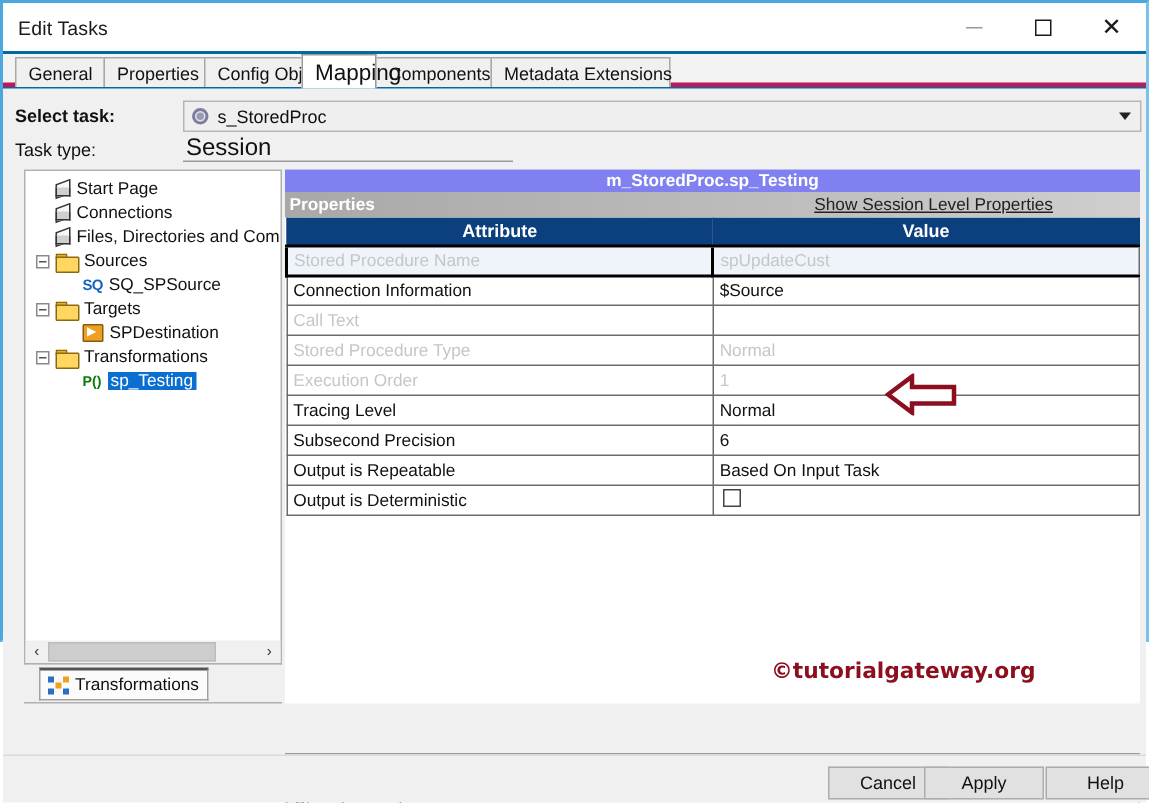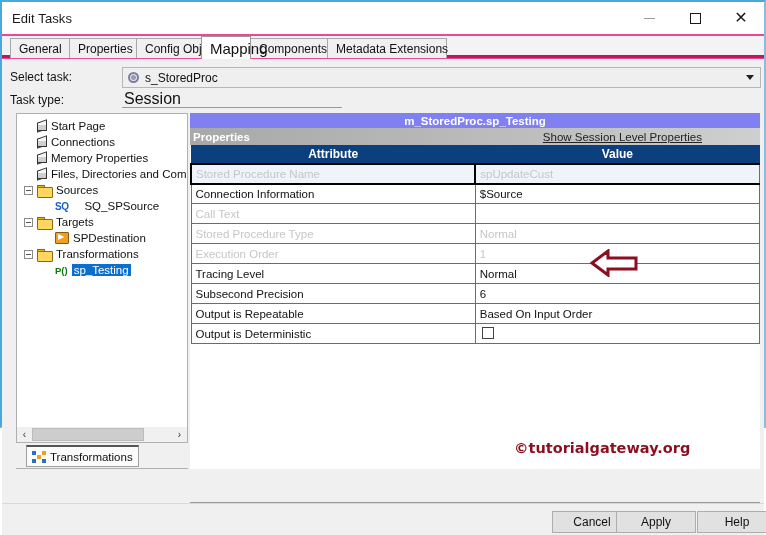--- a/index.html
+++ b/index.html
@@ -6,21 +6,21 @@
   html, body {
     margin: 0; padding: 0;
     width: 766px; height: 535px;
     overflow: hidden;
     font-family: "Liberation Sans", sans-serif;
     background: #ffffff;
   }
   #app {
     position: relative;
     width: 766px; height: 428px;
-    background: #ec4899;
+    background: #0369a1;
     border-left: 2px solid #4ba8dd;
     border-right: 2px solid #7dc1e6;
     border-bottom: 2px solid #7dc1e6;
     border-top: 2px solid #4ba8dd;
   }
 
   
   .titlebar {
     position: absolute; top: 0; left: 0;
     width: 762px; height: 32px;
@@ -163,21 +163,21 @@
     content:""; position:absolute; left:0; top:1px;
     width:6px; height:3px; background:#e8b21e; border:1px solid #8a6a10;
     border-bottom:none; border-radius:1px 1px 0 0;
   }
   .folder-ic::after {
     content:""; position:absolute; left:0; top:3px;
     width:14px; height:9px; background:#ffd75e;
     border:1px solid #8a6a10; border-radius:0 1px 1px 1px;
   }
   .sq-ic {
-    margin-right:16px; flex:0 0 auto;
+    margin-right:4px; flex:0 0 auto;
     font-size: 10px; font-weight: bold; color: #1565c0;
     font-family:"Liberation Sans", sans-serif;
     letter-spacing:-.5px;
   }
   .tgt-ic {
     width: 14px; height: 12px; margin-right: 4px; flex:0 0 auto;
     position: relative; background:#f0a020; border:1px solid #8a5a10;
     border-radius:1px;
   }
   .tgt-ic::after {
@@ -363,43 +363,39 @@
     <div class="tab" style="left:8px;   width:60px;">General</div>
     <div class="tab" style="left:67px;  width:68px;">Properties</div>
     <div class="tab" style="left:134px; width:85px;">Config Object</div>
     <div class="tab active" style="left:199px; width:50px;">Mapping</div>
     <div class="tab" style="left:248px; width:78px;">Components</div>
     <div class="tab" style="left:325px; width:120px;">Metadata Extensions</div>
   </div>
 
   <div class="bodyarea">
 
-    <span class="form-label" style="left:8px; top:11px;">Select task:</span>
+    <span class="form-label" style="left:8px; top:11px;font-weight:bold;">Select task:</span>
     <div class="taskbox">
       <span class="gear-ic"></span>
       <span>s_StoredProc</span>
       <span class="dropdown-arrow"></span>
     </div>
 
     <span class="form-label" style="left:8px; top:34px;">Task type:</span>
     <div class="tasktype-val">Session</div>
 
     <div class="treepanel">
       <div style="height:4px;"></div>
       <div class="tree-row ind1">
         <span class="dia-ic"></span>
         <span>Start Page</span>
       </div>
       <div class="tree-row ind1">
         <span class="dia-ic"></span>
         <span>Connections</span>
-      </div>
-      <div class="tree-row ind1">
-        <span class="dia-ic"></span>
-        <span>Memory Properties</span>
       </div>
       <div class="tree-row ind1">
         <span class="dia-ic"></span>
         <span>Files, Directories and Com</span>
       </div>
       <div class="tree-row">
         <span class="expander"></span>
         <span class="folder-ic"></span>
         <span>Sources</span>
       </div>
@@ -485,21 +481,21 @@
           <tr>
             <td class="attrcell">Tracing Level</td>
             <td>Normal</td>
           </tr>
           <tr>
             <td class="attrcell">Subsecond Precision</td>
             <td>6</td>
           </tr>
           <tr>
             <td class="attrcell">Output is Repeatable</td>
-            <td>Based On Input Order</td>
+            <td>Based On Input Task</td>
           </tr>
           <tr>
             <td class="attrcell">Output is Deterministic</td>
             <td><span class="cbox"></span></td>
           </tr>
         </tbody>
       </table>
     </div>
 
     <svg class="annot-arrow" viewBox="0 0 48 28">

